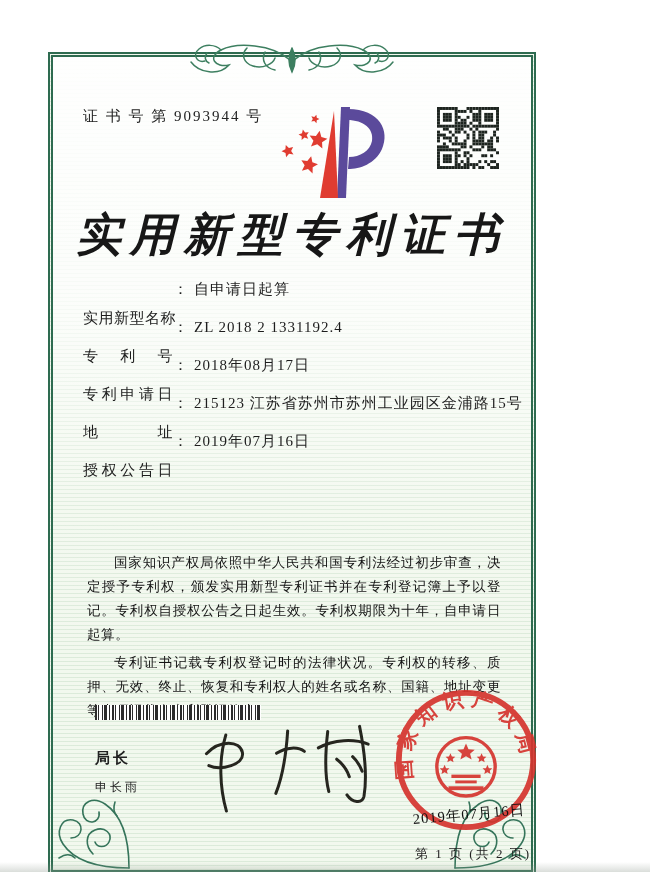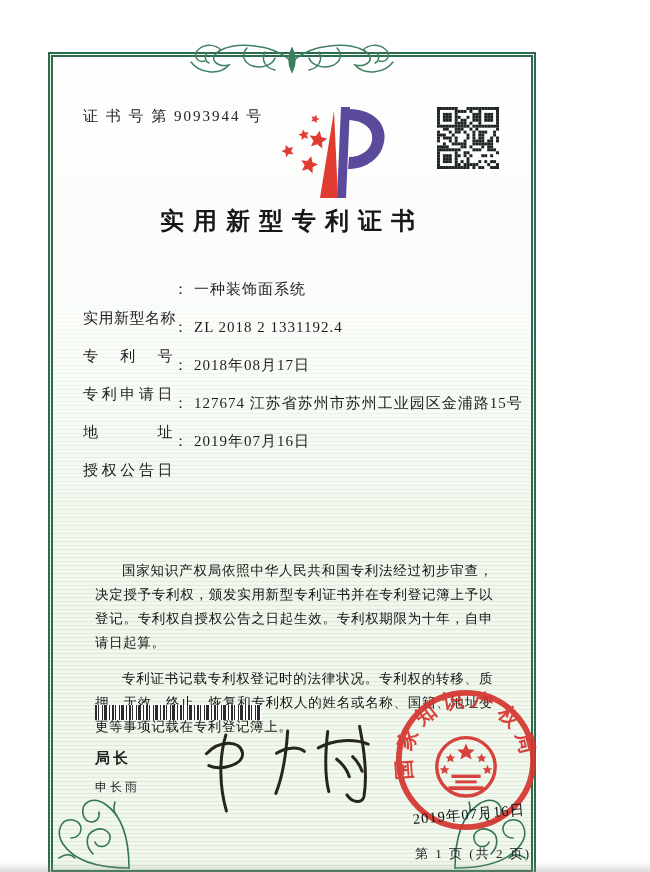--- a/index.html
+++ b/index.html
@@ -28,34 +28,34 @@
   .ornament-top{position:absolute;left:50%;top:-21px;transform:translateX(-50%);}
   .corner-flourish{position:absolute;width:86px;height:86px;}
   .corner-bl{left:-4px;bottom:-4px;}
   .corner-br{right:-4px;bottom:-4px;transform:scaleX(-1);}
   
   .cert-no{position:absolute;left:30px;top:50px;font-size:15px;letter-spacing:2px;color:#222;}
   .logo{position:absolute;left:225px;top:48px;width:130px;height:95px;}
   .qr{position:absolute;right:32px;top:50px;width:62px;height:62px;}
   .title{
     position:absolute;left:0;right:0;top:148px;text-align:center;
-    font-size:24px;font-weight:bold;color:#171717;letter-spacing:9px;
+    font-size:45px;font-weight:bold;color:#171717;letter-spacing:9px;font-style:italic;
   }
   
   .fields{position:absolute;left:30px;right:30px;top:222px;font-size:15px;color:#1d1d1d;}
   .frow{position:relative;height:38px;line-height:20px;white-space:nowrap;}
   .flabel{display:inline-block;width:90px;text-align:justify;text-align-last:justify;vertical-align:top;letter-spacing:0.5px;margin-top:29px;}
   .fcolon{display:inline-block;margin-right:6px;}
   .fvalue{letter-spacing:1px;}
   .grant-no{position:absolute;left:252px;top:0;}
   .grant-no .flabel{width:auto;letter-spacing:0.5px;}
   
   .body-text{position:absolute;left:30px;right:26px;top:490px;font-size:13.5px;
     line-height:1.78;color:#141414;text-align:justify;letter-spacing:0.6px;}
-  .body-text p{margin:12px;text-indent:2em;}
+  .body-text p{margin:4px;text-indent:2em;}
   
   .barcode{position:absolute;left:42px;top:648px;width:166px;height:15px;
     background:repeating-linear-gradient(90deg,
       #2b2b2b 0 2px,#fff 2px 3px,#2b2b2b 3px 4px,#fff 4px 7px,
       #2b2b2b 7px 8px,#fff 8px 9px,#2b2b2b 9px 12px,#fff 12px 14px,
       #2b2b2b 14px 15px,#fff 15px 17px);}
   .sign-title{position:absolute;left:42px;top:692px;font-size:15px;letter-spacing:3px;color:#222;font-weight:bold;}
   .sign-name{position:absolute;left:42px;top:722px;font-size:12px;letter-spacing:3px;color:#222;}
   .signature{position:absolute;left:140px;top:662px;width:185px;height:100px;transform:rotate(-2deg);}
   .seal{position:absolute;left:340px;top:630px;width:146px;height:146px;opacity:0.92;}
@@ -372,30 +372,30 @@
         <rect x="54" y="60" width="3" height="3"></rect>
         <rect x="57" y="60" width="3" height="3"></rect>
         <rect x="60" y="60" width="3" height="3"></rect>
       </g>
     </svg>
 
   <div class="title">实用新型专利证书</div>
 
   <div class="fields">
     <div class="frow">
-      <span class="flabel">实用新型名称</span><span class="fcolon">：</span><span class="fvalue">一种装饰面系统</span>
+      <span class="flabel">实用新型名称</span><span class="fcolon">：</span><span class="fvalue">自申请日起算</span>
     </div>
     <div class="frow">
       <span class="flabel">专利号</span><span class="fcolon">：</span><span class="fvalue">ZL 2018 2 1331192.4</span>
     </div>
     <div class="frow">
       <span class="flabel">专利申请日</span><span class="fcolon">：</span><span class="fvalue">2018年08月17日</span>
     </div>
     <div class="frow">
-      <span class="flabel">地址</span><span class="fcolon">：</span><span class="fvalue">127674 江苏省苏州市苏州工业园区金浦路15号</span>
+      <span class="flabel">地址</span><span class="fcolon">：</span><span class="fvalue">215123 江苏省苏州市苏州工业园区金浦路15号</span>
     </div>
     <div class="frow">
       <span class="flabel">授权公告日</span><span class="fcolon">：</span><span class="fvalue">2019年07月16日</span>
     </div>
   </div>
 
   <div class="body-text">
     <p>国家知识产权局依照中华人民共和国专利法经过初步审查，决定授予专利权，颁发实用新型专利证书并在专利登记簿上予以登记。专利权自授权公告之日起生效。专利权期限为十年，自申请日起算。</p>
     <p>专利证书记载专利权登记时的法律状况。专利权的转移、质押、无效、终止、恢复和专利权人的姓名或名称、国籍、地址变更等事项记载在专利登记簿上。</p>
   </div>

